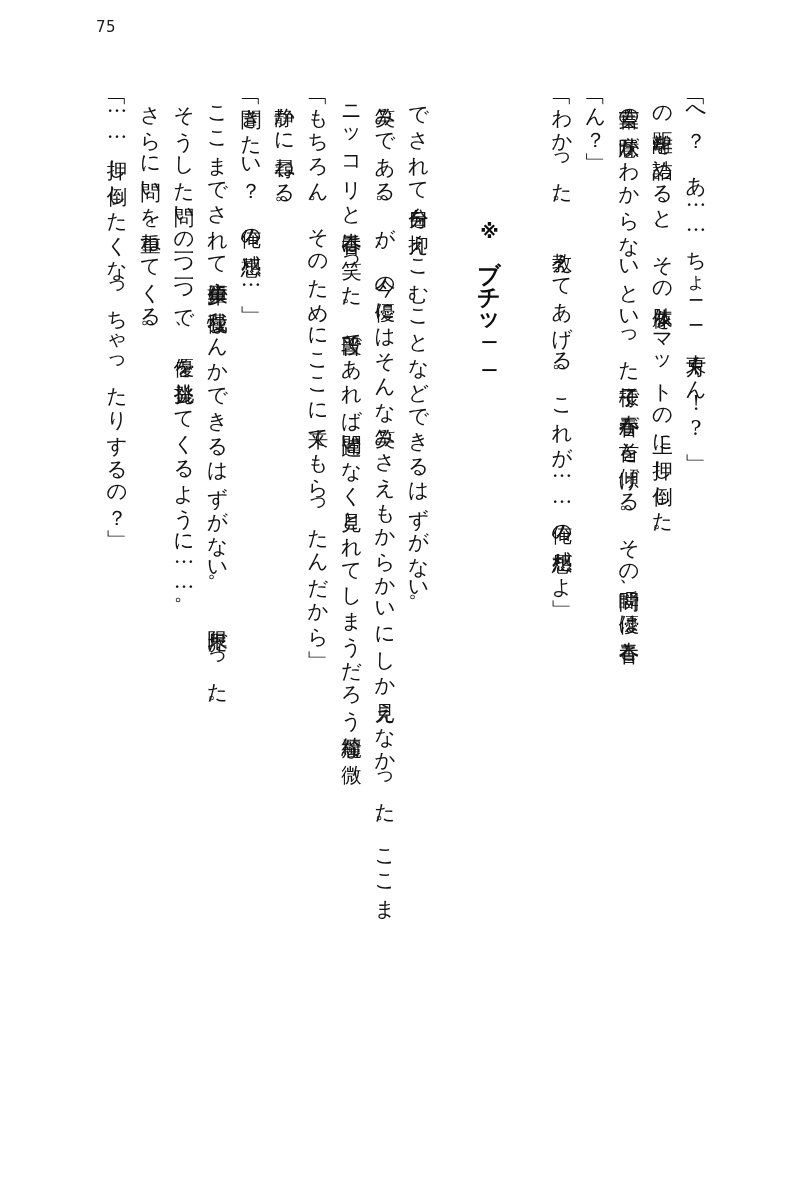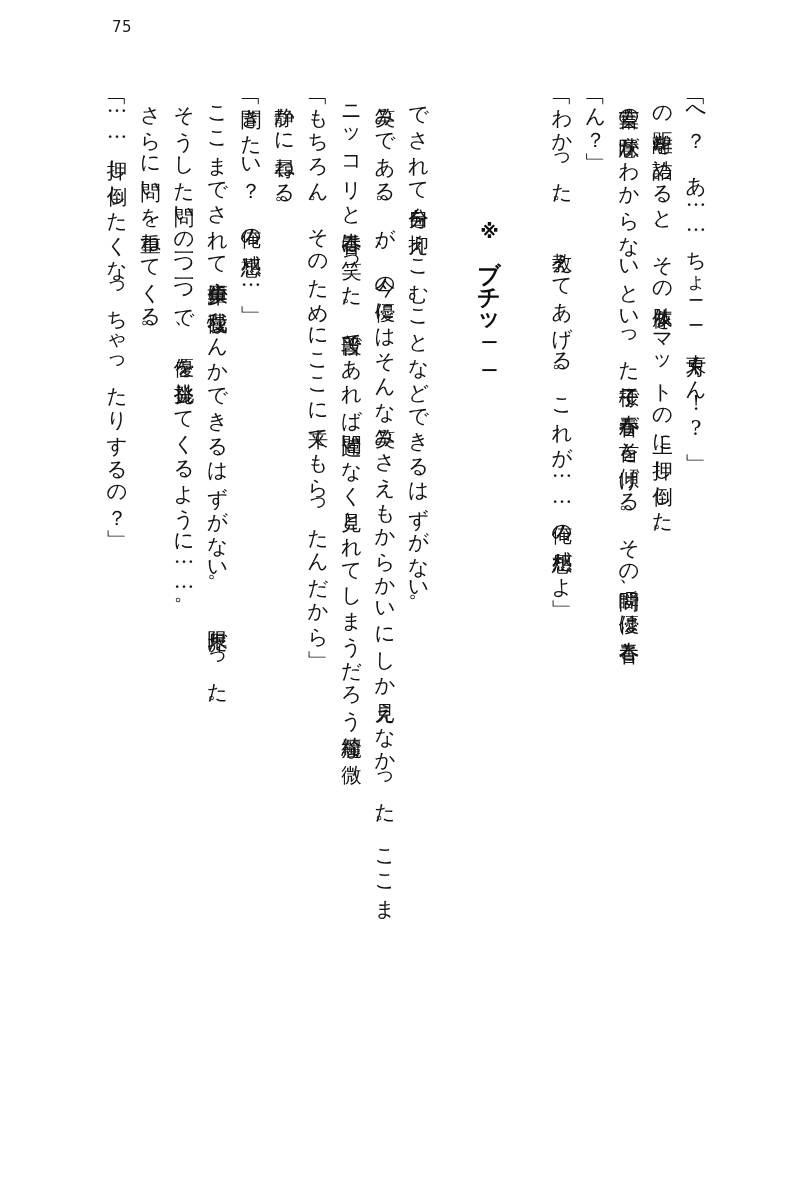--- a/index.html
+++ b/index.html
@@ -12,21 +12,21 @@
     width: 792px;
     height: 1200px;
     background: #ffffff;
     overflow: hidden;
     font-family: "DejaVu Serif", "Liberation Serif", serif;
     color: #111111;
   }
   #page-number {
     position: absolute;
     top: 18px;
-    left: 112px;
+    left: 96px;
     font-size: 15px;
     letter-spacing: 0.5px;
     color: #1a1a1a;
     font-family: "DejaVu Sans", "Liberation Sans", sans-serif;
   }
   
   #text-body {
     position: absolute;
     top: 92px;
     right: 86px;

